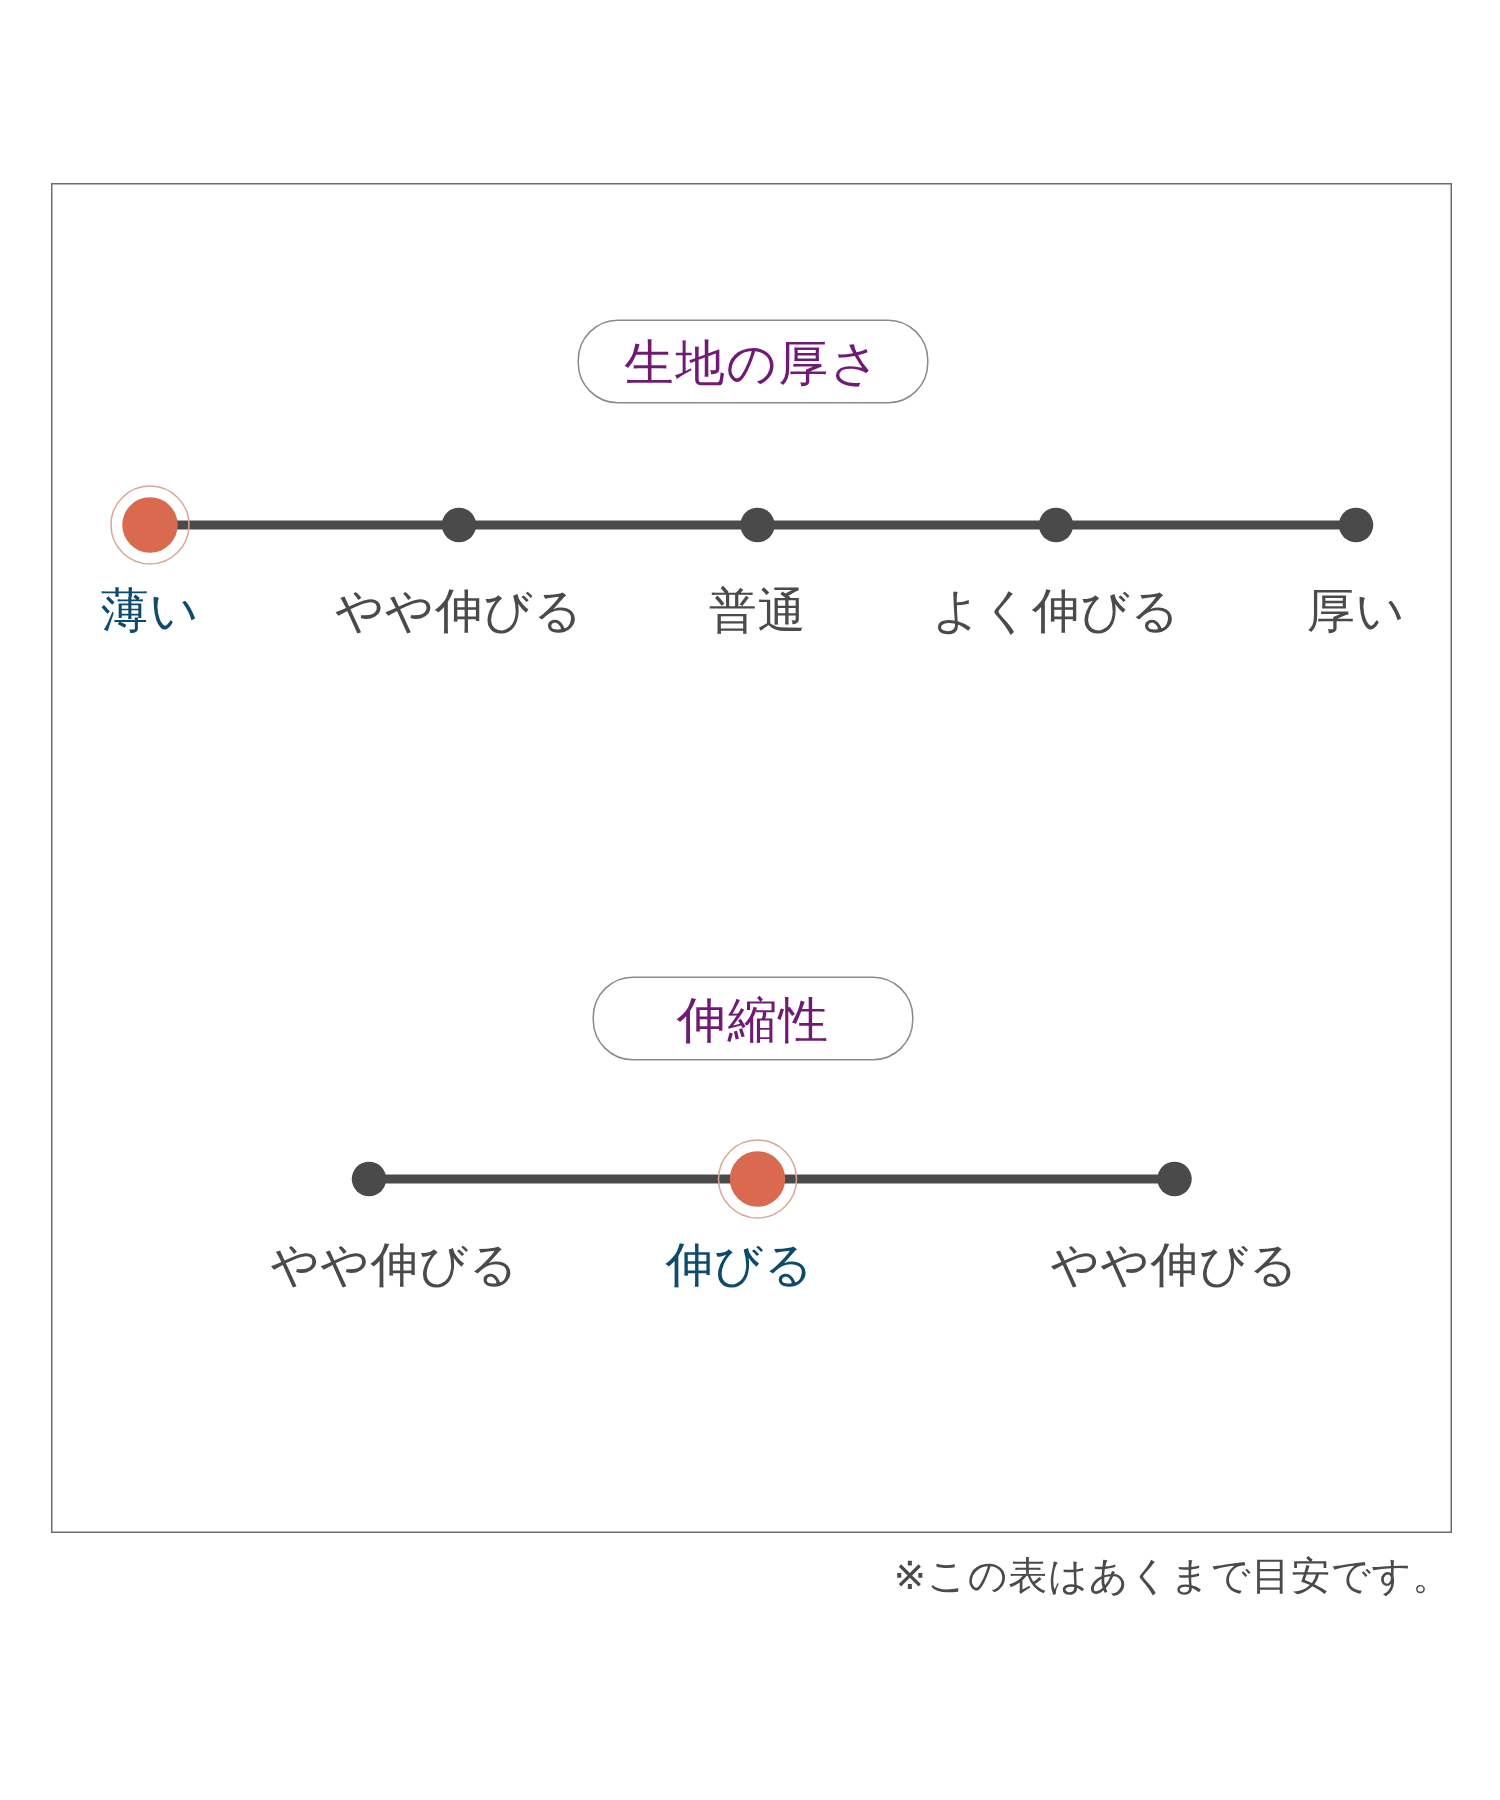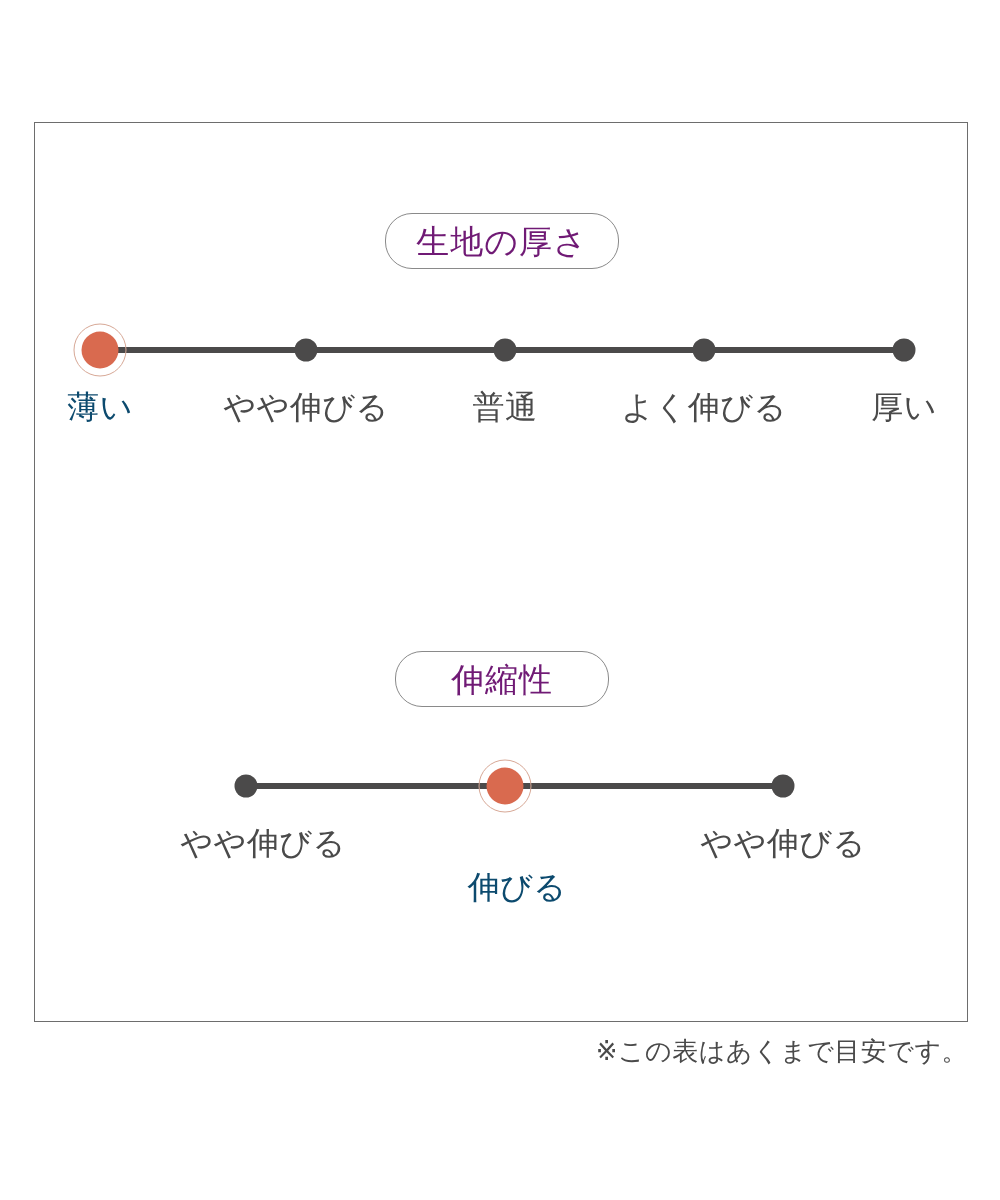--- a/index.html
+++ b/index.html
@@ -145,20 +145,20 @@
 
   <div class="pill-wrap" style="top:528px;">
     <div class="pill">伸縮性</div>
   </div>
 
   <div class="scale" id="scale-1" style="top:626px;">
     <div class="track" id="track-1" style="left: 211px; width: 537px; top: 37px;"></div>
   <div class="node" style="left: 211px; top: 37px;"></div>
       <div class="tick-label" style="left: 228px; top: 78px;">やや伸びる</div>
       <div class="node active" style="left: 470px; top: 37px;"></div>
-      <div class="tick-label selected" style="left: 482px; top: 78px; margin-top: 44px;">伸びる</div>
+      <div class="tick-label selected" style="left: 458px; top: 78px;">伸びる</div>
       <div class="node" style="left: 748px; top: 37px;"></div>
       <div class="tick-label" style="left: 748px; top: 78px;">やや伸びる</div>
     </div>
 
 </div>
 
 <div id="footnote">※この表はあくまで目安です。</div>
 
 </body></html>

